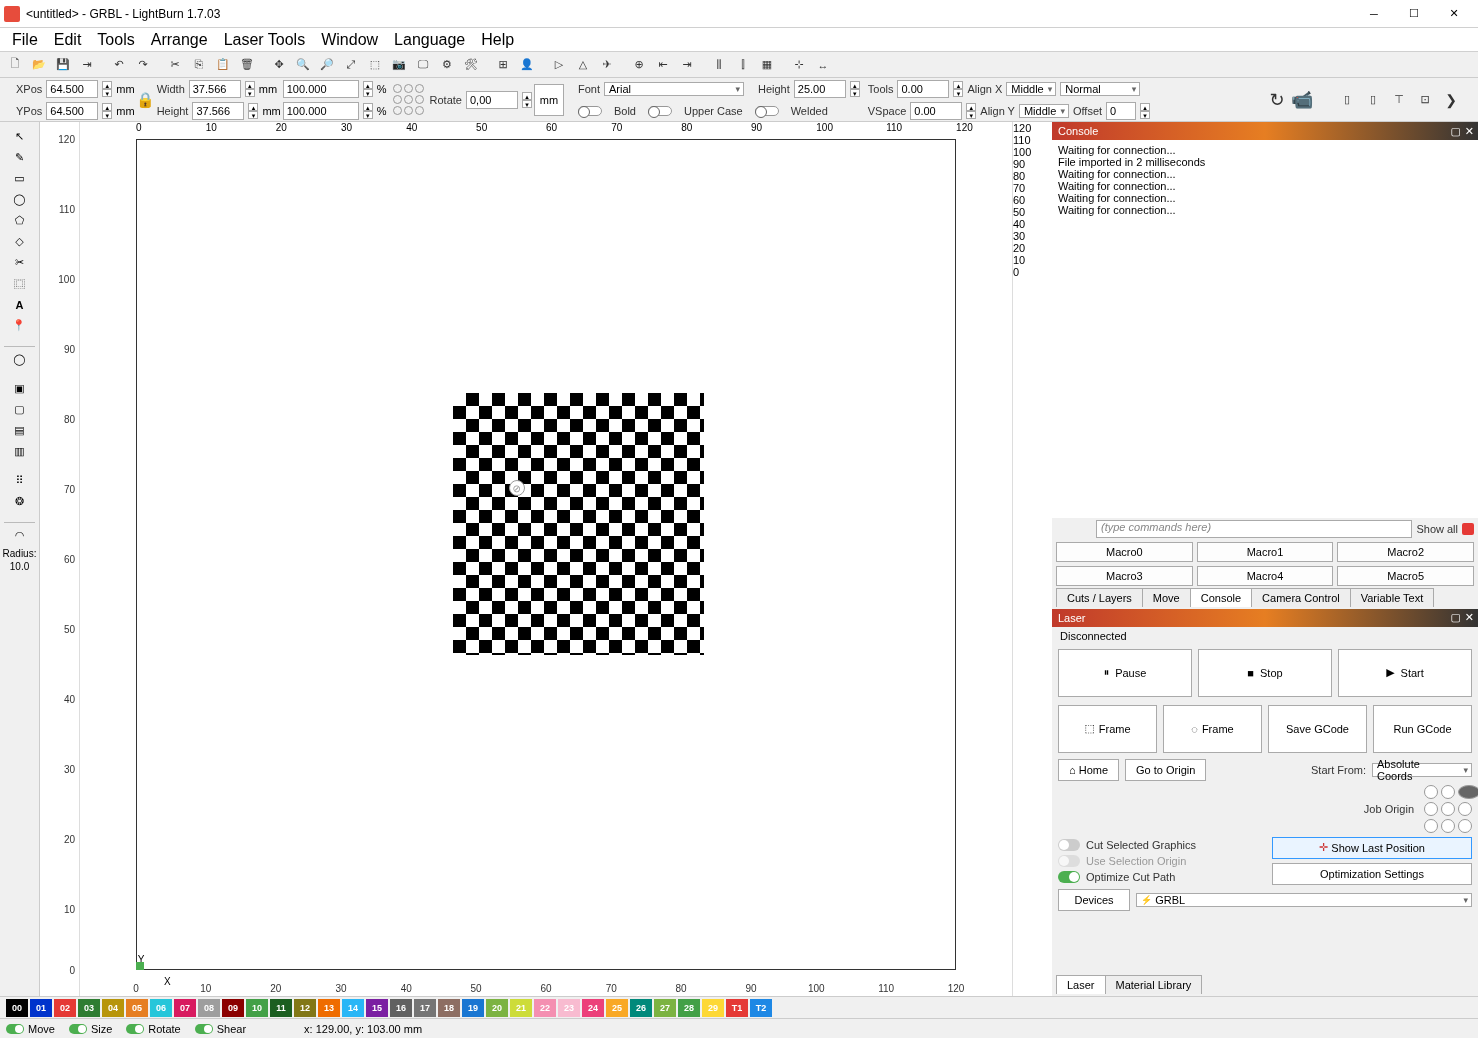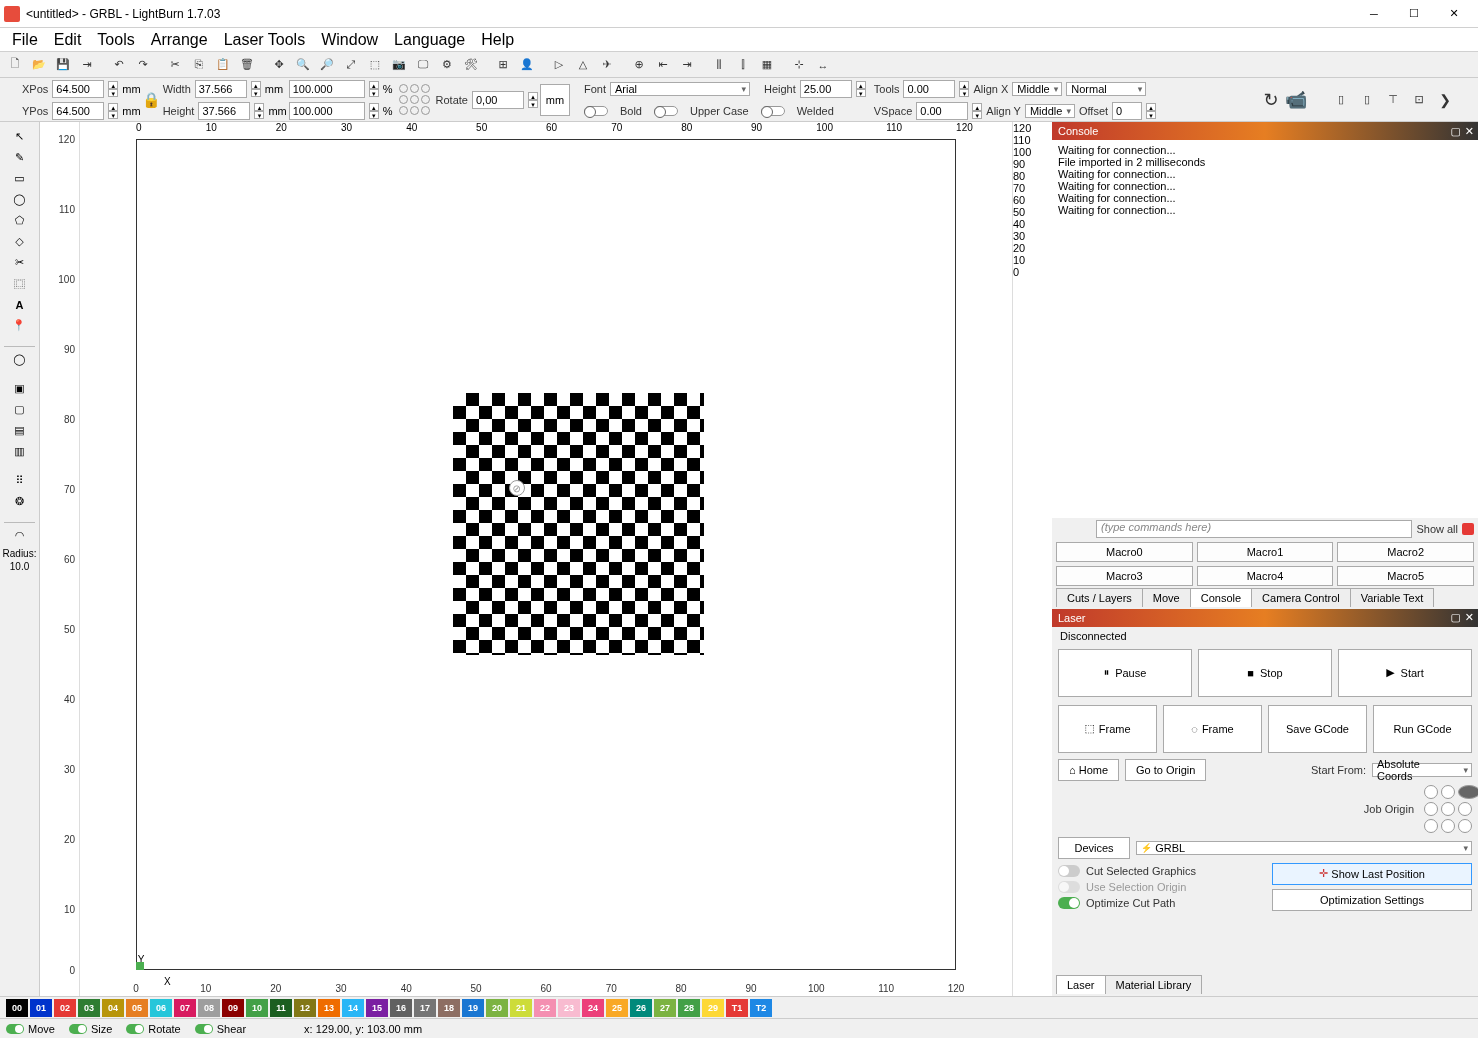--- a/index.html
+++ b/index.html
@@ -6,21 +6,21 @@
 body { background: #f0f0f0; width: 1478px; height: 1038px; overflow: hidden; display: flex; flex-direction: column; }
 .titlebar { height: 28px; background: #fff; display: flex; align-items: center; padding: 0 4px; border-bottom: 1px solid #d0d0d0; }
 .titlebar .icon { width: 16px; height: 16px; background: #e74c3c; border-radius: 2px; margin-right: 6px; }
 .titlebar .title { flex: 1; font-size: 12px; }
 .titlebar .winbtn { width: 40px; height: 26px; display: flex; align-items: center; justify-content: center; }
 .menubar { height: 24px; background: #fff; display: flex; align-items: center; padding: 0 4px; border-bottom: 1px solid #d0d0d0; }
 .menubar .menu { padding: 2px 8px; font-size: 16px; }
 .toolbar-main { height: 26px; background: #f0f0f0; display: flex; align-items: center; padding: 2px 4px; gap: 2px; border-bottom: 1px solid #ccc; }
 .tb-btn { width: 22px; height: 22px; display: flex; align-items: center; justify-content: center; cursor: pointer; color:#333;}
 .tb-sep { width: 6px; }
-.propbar { height: 44px; background: #f0f0f0; display: flex; align-items: center; padding: 2px 22px; border-bottom: 1px solid #ccc; gap: 2px; }
+.propbar { height: 44px; background: #f0f0f0; display: flex; align-items: center; padding: 2px 16px; border-bottom: 1px solid #ccc; gap: 2px; }
 .propgroup { display: flex; flex-direction: column; gap: 2px; }
 .prow { display: flex; align-items: center; gap: 4px; height: 20px; }
 .lbl { font-size: 11px; color: #333; }
 .num { width: 52px; height: 18px; border: 1px solid #aaa; background: #fff; display: flex; align-items: center; padding: 0 3px; font-size: 11px; }
 .wnum { width: 76px; }
 .spin { width:10px; display:flex; flex-direction:column; }
 .spin div{height:8px; font-size:7px; text-align:center; line-height:8px; border:1px solid #aaa; background:#fff;}
 .unit { font-size: 11px; }
 .lock-icon { width:18px; height:30px; display:flex; align-items:center; justify-content:center; font-size:15px; color:#666;}
 .toggle-pill { width:24px; height:10px; border-radius:6px; border:1px solid #999; background:#fff; position:relative; display:inline-block;}
@@ -503,42 +503,42 @@
             <div class="og-dot"></div>
               <div class="og-dot"></div>
               <div class="og-dot"></div>
             <div class="og-dot"></div>
               <div class="og-dot"></div>
               <div class="og-dot"></div>
           </div>
         </div>
       </div>
       <div class="row-space">
-        <div class="sm-btn" style="width:72px">Devices</div>
-        <div class="sel" style="flex:1;margin-left:6px"><span style="font-size:9px">⚡</span>&nbsp;<span>GRBL</span></div>
-      </div>
-      <div class="row-space">
         <div style="display:flex;flex-direction:column;gap:4px">
           <div class="toggle-row" style="padding:0">
               <div class="tog off"></div>
               <span class="lbl">Cut Selected Graphics</span>
             </div>
           <div class="toggle-row" style="padding:0">
               <div class="tog off" style="opacity:.5"></div>
               <span class="lbl" style="color:#999">Use Selection Origin</span>
             </div>
           <div class="toggle-row" style="padding:0">
               <div class="tog on"></div>
               <span class="lbl">Optimize Cut Path</span>
             </div>
         </div>
         <div style="display:flex;flex-direction:column;gap:4px;width:200px">
           <div class="sm-btn" style="border-color:#3399ff;background:#eaf4ff"><span class="glyph" style="color:#c33">✛</span>&nbsp;<span>Show Last Position</span></div>
           <div class="sm-btn">Optimization Settings</div>
         </div>
+      </div>
+      <div class="row-space">
+        <div class="sm-btn" style="width:72px">Devices</div>
+        <div class="sel" style="flex:1;margin-left:6px"><span style="font-size:9px">⚡</span>&nbsp;<span>GRBL</span></div>
       </div>
       <div style="flex:1"></div>
       <div class="tabs-row">
         <div class="tab active">Laser</div>
         <div class="tab">Material Library</div>
       </div>
     </div>
   </div>
 </div>
 

